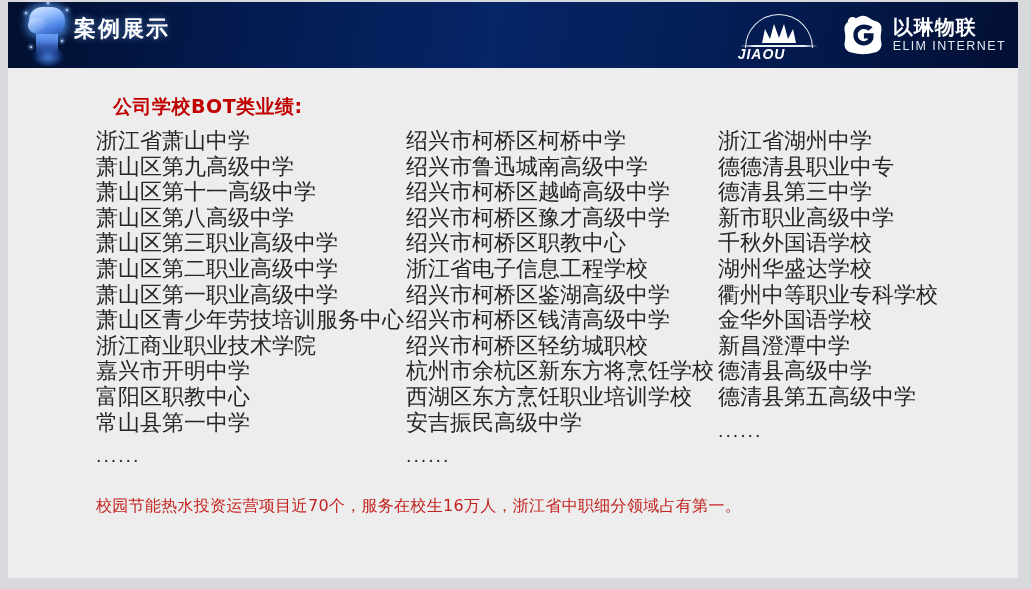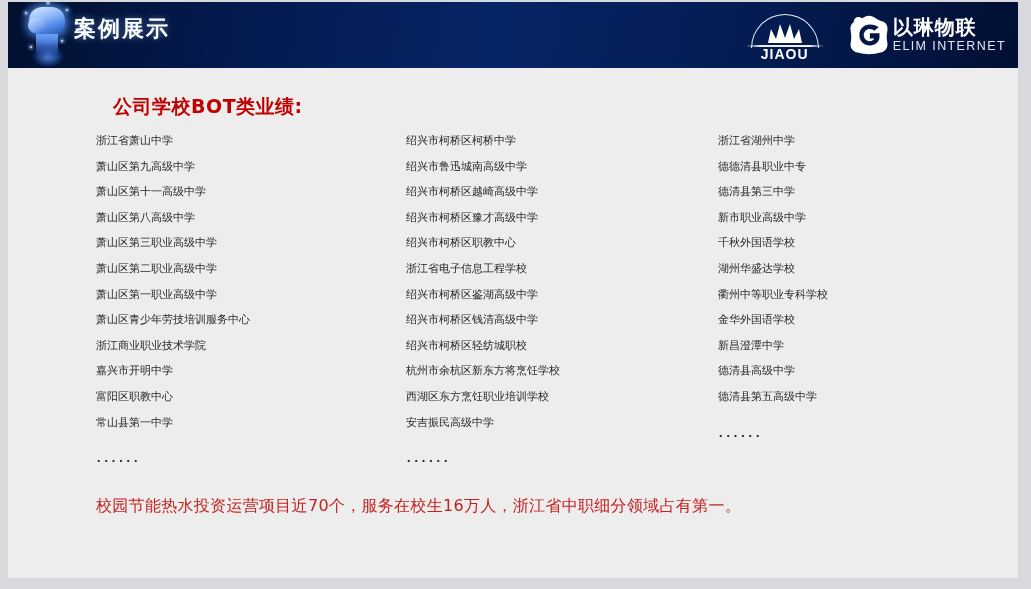--- a/index.html
+++ b/index.html
@@ -90,27 +90,27 @@
     border-radius:34px 34px 0 0;
   }
   .logo-jiaou .jl-base {
     position:absolute; left:2px; top:36px;
     width:78px; height:2px;
     background:linear-gradient(90deg,rgba(233,237,246,0) 0%,#e9edf6 18%,#e9edf6 82%,rgba(233,237,246,0) 100%);
   }
   .logo-jiaou .jl-crown { position:absolute; left:23px; top:13px; }
   .logo-jiaou .jl-text {
     position:absolute; left:0; top:37px; width:82px;
-    text-align:center;
-    font-weight:700;
+    text-align:left;
+    font-style:italic; font-weight:700;
     font-size:14px; letter-spacing:1px;
     color:#ffffff;
     font-family:"Liberation Sans",sans-serif;
   }
-  .logo-elim { display:flex; align-items:center; gap:3px; }
+  .logo-elim { display:flex; align-items:center; gap:9px; }
   .logo-elim .el-mark { width:42px; height:42px; }
   .el-txt { line-height:1; }
   .el-cn {
     font-size:20px; font-weight:700; color:#ffffff;
     letter-spacing:1px;
     font-family:"DejaVu Sans","Liberation Sans",sans-serif;
   }
   .el-en {
     font-size:12.5px; color:#e3e7f0;
     letter-spacing:1.4px; margin-top:3px;
@@ -133,21 +133,21 @@
     position:absolute; left:88px; top:60px;
     width:920px;
     display:flex;
   }
   .col { display:flex; flex-direction:column; }
   .col-1 { width:310px; }
   .col-2 { width:312px; }
   .col-3 { width:298px; }
   .item {
     font-family:"DejaVu Serif","Liberation Serif",serif;
-    font-size:11px;
+    font-size:22px;
     color:#262626;
     line-height:25.6px;
     white-space:nowrap;
   }
   .ellipsis {
     font-family:"DejaVu Serif","Liberation Serif",serif;
     font-size:17px;
     color:#262626;
     line-height:25.6px;
     letter-spacing:2px;

